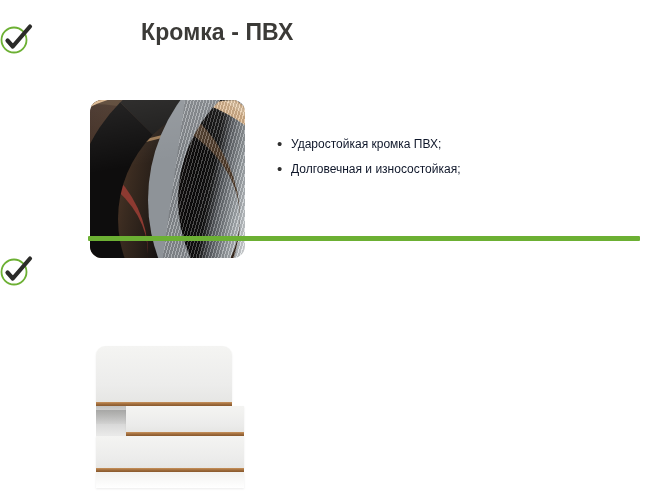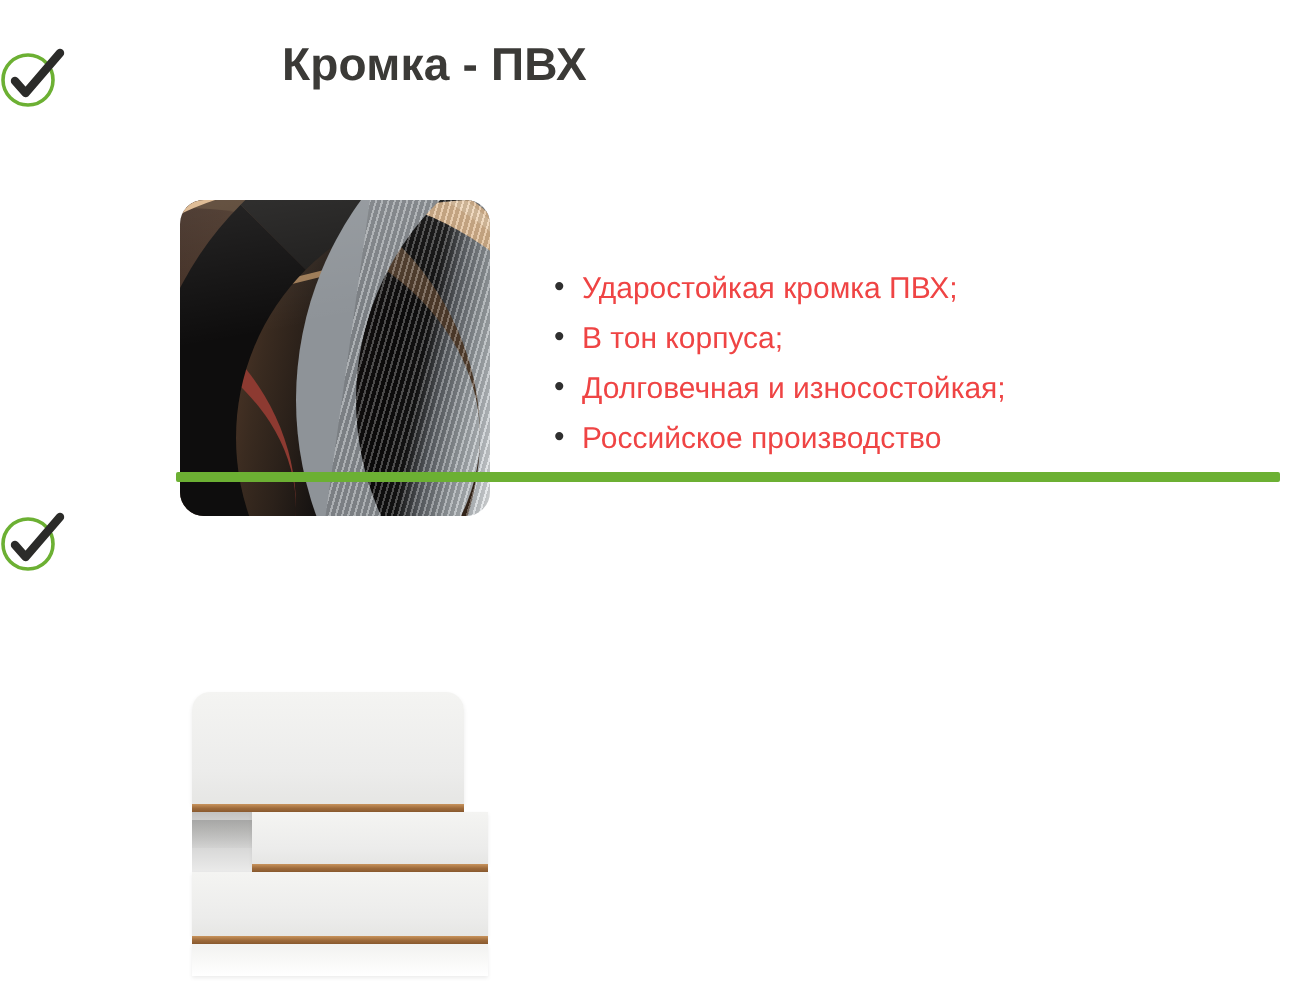--- a/index.html
+++ b/index.html
@@ -246,23 +246,23 @@
     list-style: none;
     margin: 0;
     padding: 0;
     color: #2f2f2f;
   }
   #list-edge { left: 277px; top: 78px; width: 330px; }
 
   .bullets li {
     position: relative;
     padding-left: 14px;
-    font-size: 15px;
+    font-size: 12px;
     line-height: 25px;
-    color: #ef4444;
+    color: #0f172a;
   }
   .bullets li::before {
     content: "\2022";
     position: absolute;
     left: 0;
     top: -1px;
     font-size: 15px;
     line-height: 25px;
     color: #2f2f2f;
   }
@@ -307,23 +307,21 @@
           <div class="oak-seam"></div>
           <div class="band band-black"></div>
           <div class="band band-grey"></div>
           <div class="grey-stripes"></div>
           <div class="thumb-gloss"></div>
         </div>
       </div>
 
       <ul class="bullets" id="list-edge">
         <li>Ударостойкая кромка ПВХ;</li>
-        <li>В тон корпуса;</li>
         <li>Долговечная и износостойкая;</li>
-        <li>Российское производство</li>
       </ul>
 
     </div>
   </div>
 
   <div class="divider"></div>
 
   <div class="section" id="section-back">
 
     <div class="heading-row">

